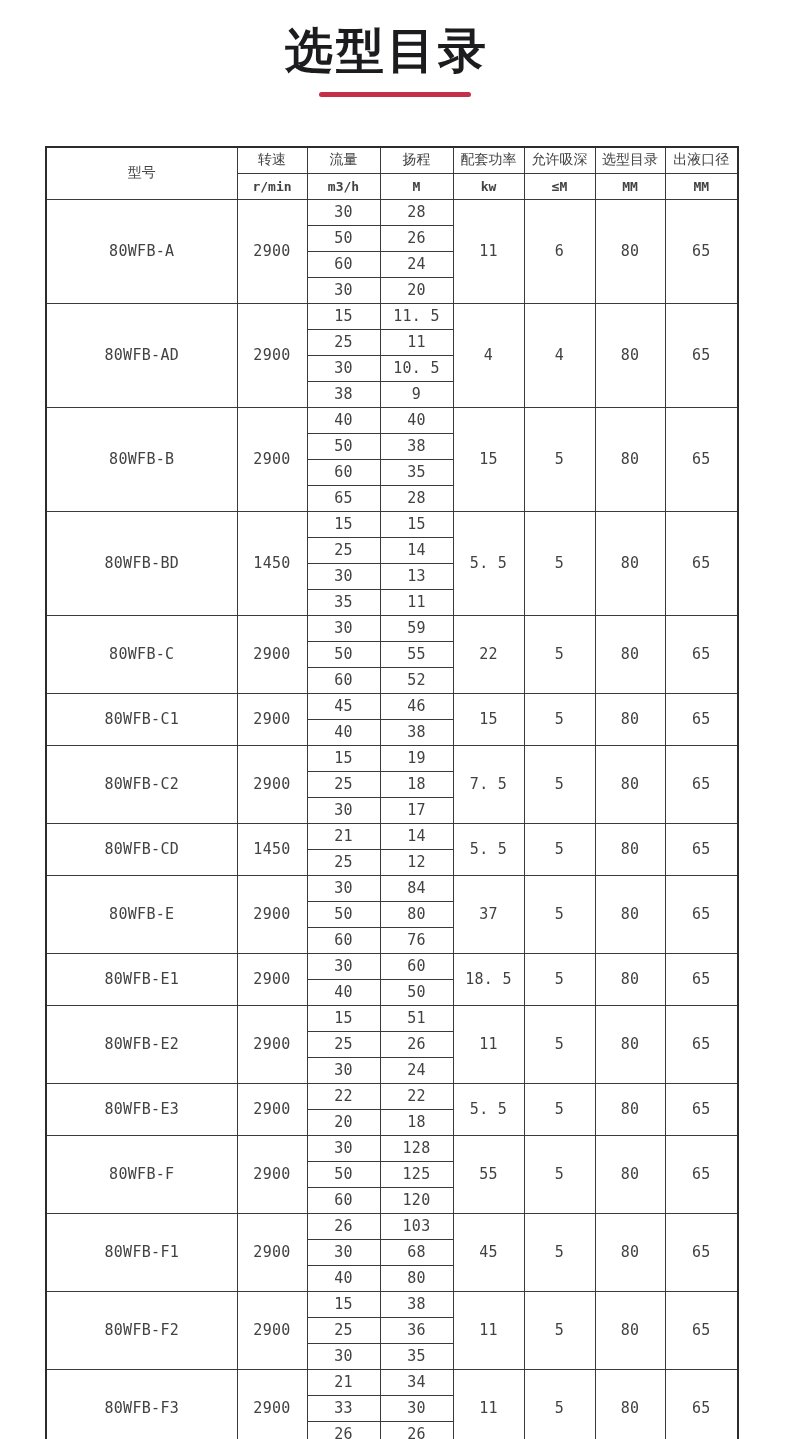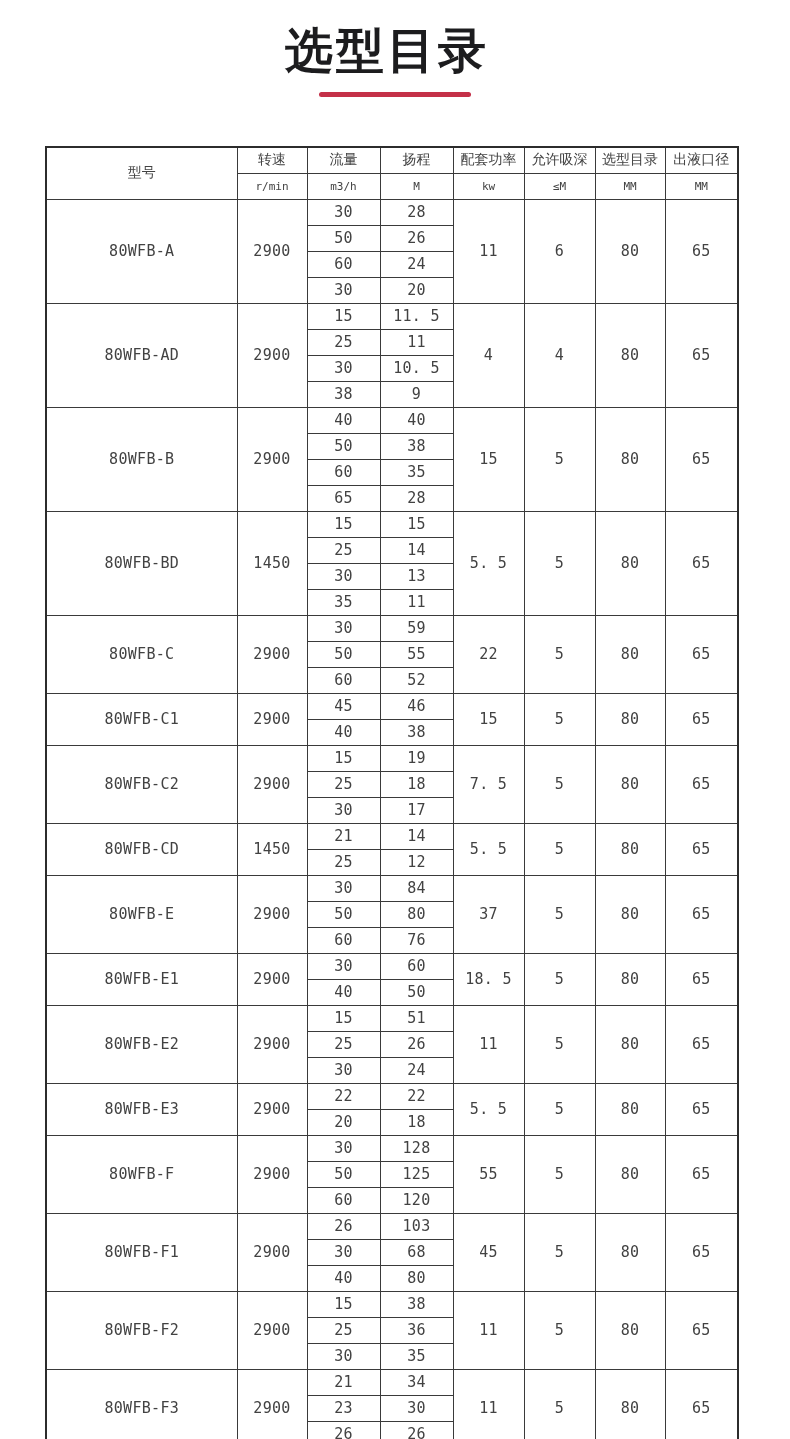--- a/index.html
+++ b/index.html
@@ -46,21 +46,22 @@
     height: 25px;
     overflow: hidden;
     white-space: nowrap;
   }
   .catalog thead th.label {
     font-family: "DejaVu Sans", sans-serif;
     font-size: 14px;
   }
   .catalog thead th.unit {
     font-family: "DejaVu Sans Mono", monospace;
-    font-size: 11px;
+    font-size: 13px;
+    font-weight: bold;
   }
   .catalog tbody td {
     font-family: "DejaVu Sans Mono", monospace;
     font-size: 15px;
     letter-spacing: 0.3px;
   }
 </style>
 </head>
 <body>
 
@@ -374,21 +375,21 @@
         <td rowspan="3">80WFB-F3</td>
         <td rowspan="3">2900</td>
         <td>21</td>
         <td>34</td>
         <td rowspan="3">11</td>
         <td rowspan="3">5</td>
         <td rowspan="3">80</td>
         <td rowspan="3">65</td>
       </tr>
       <tr>
-        <td>23</td>
+        <td>33</td>
         <td>30</td>
       </tr>
       <tr>
         <td>26</td>
         <td>26</td>
       </tr>
     </tbody>
 </table>
 
 </body></html>

